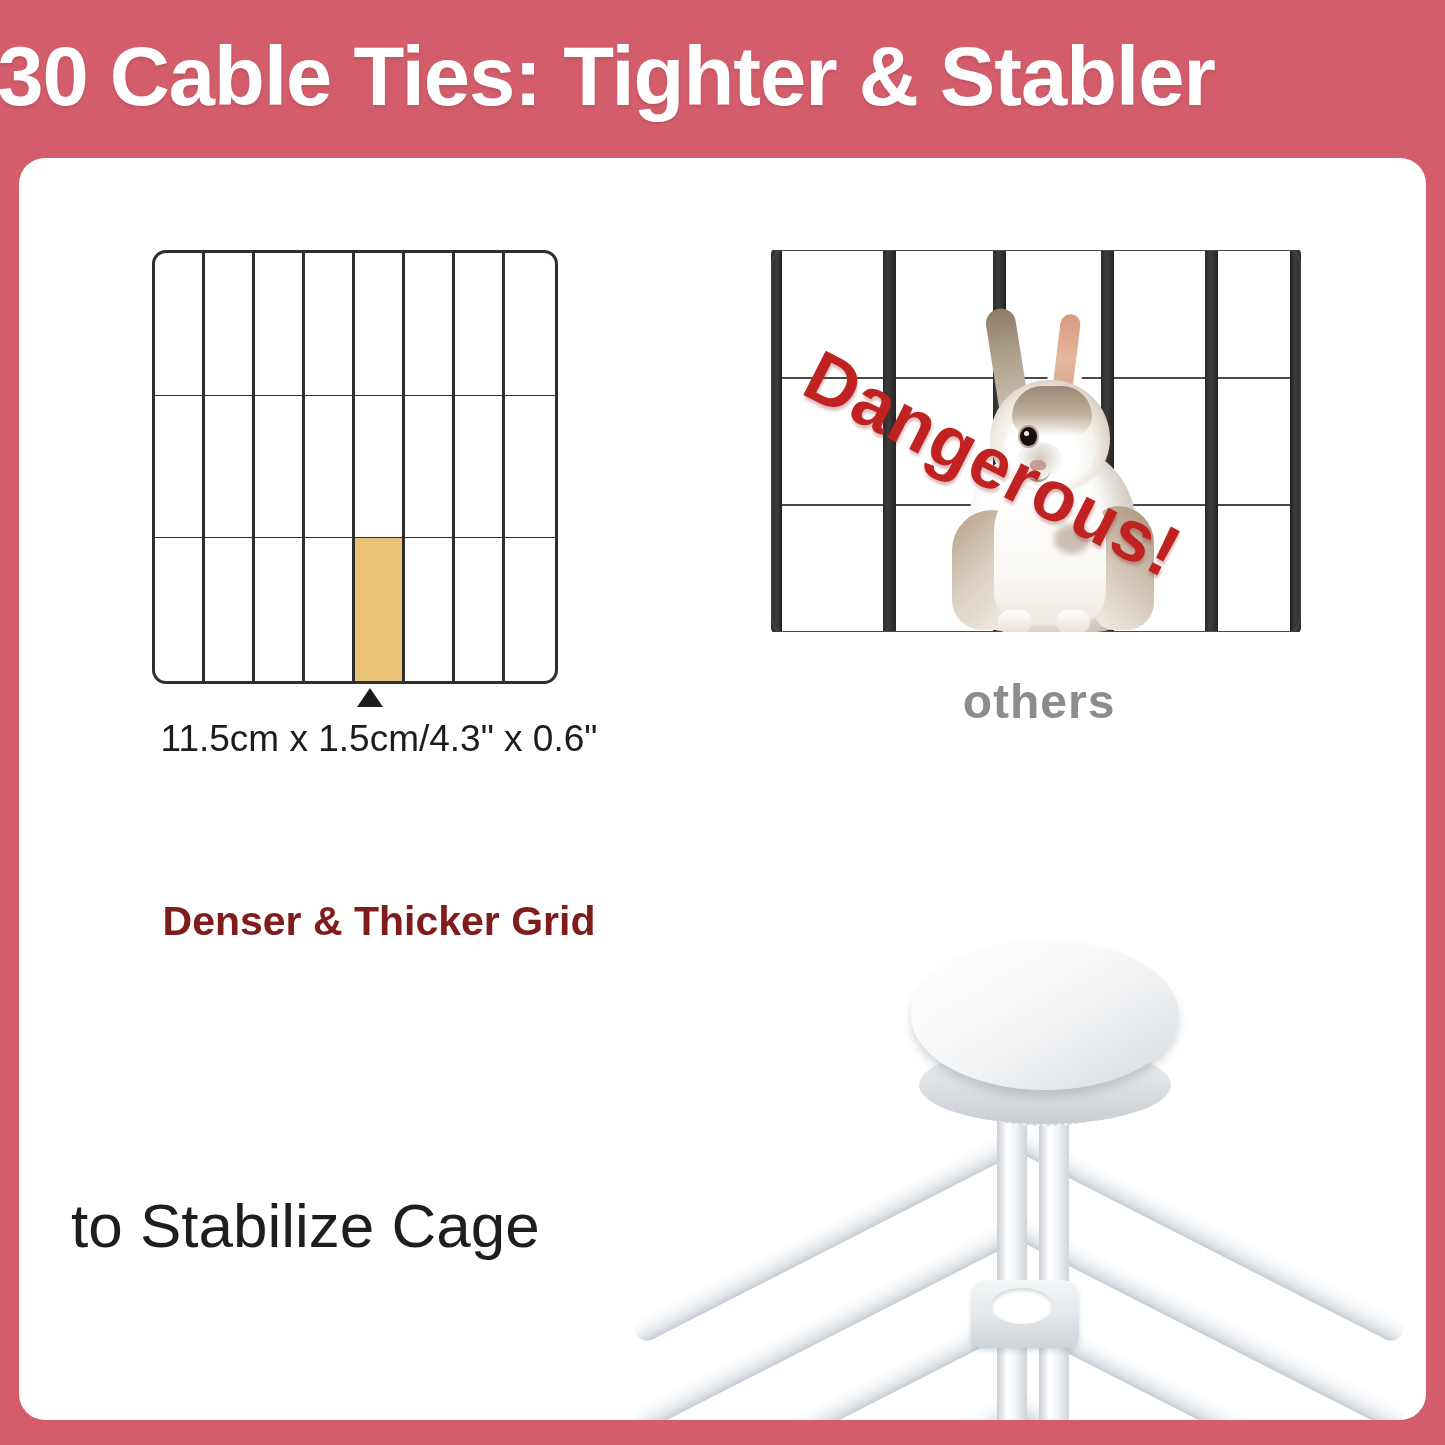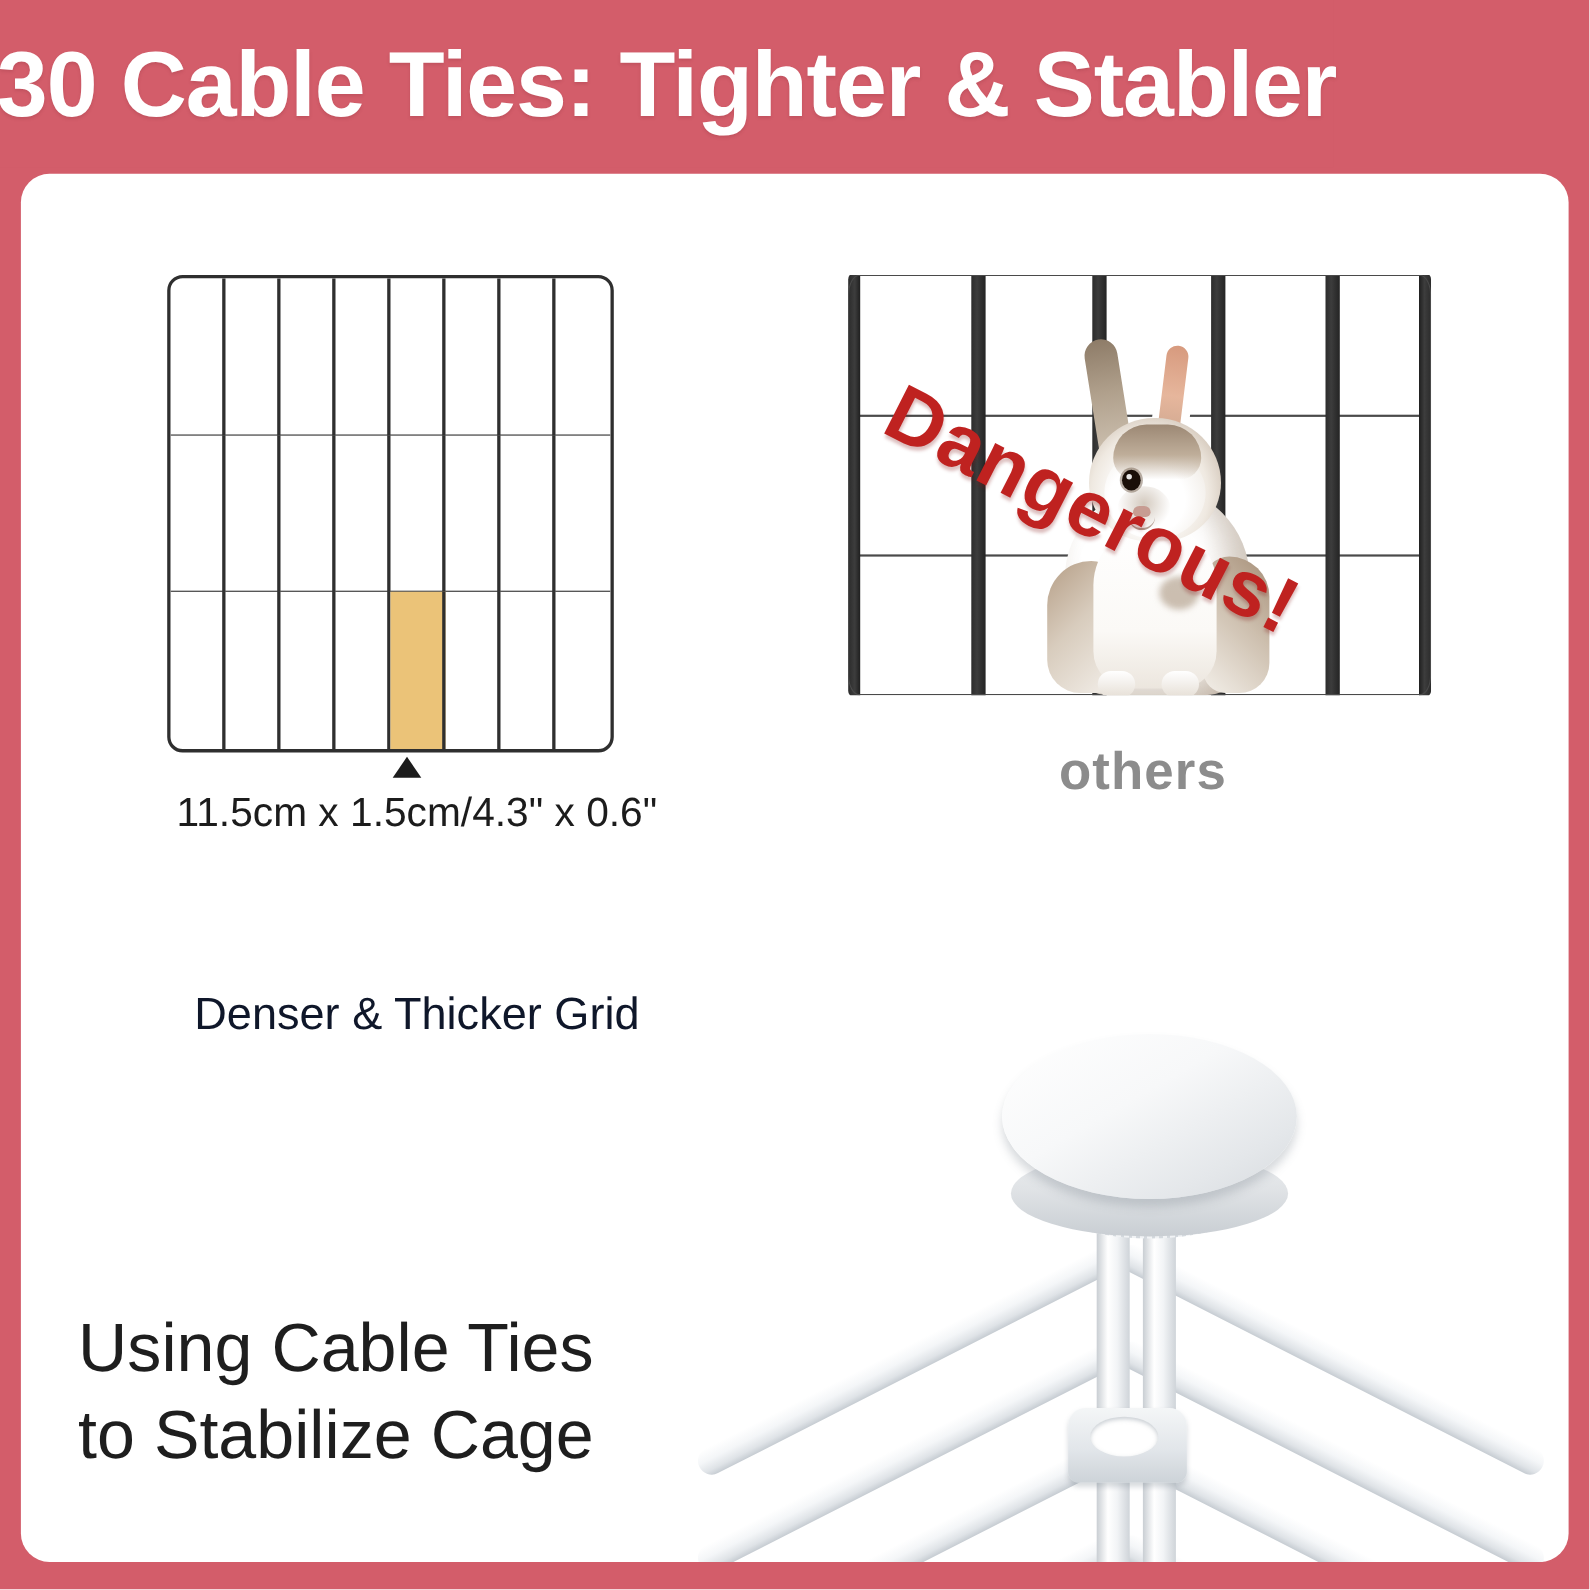--- a/index.html
+++ b/index.html
@@ -113,23 +113,24 @@
     letter-spacing: 2px;
     font-family: "Liberation Sans", sans-serif;
   }
   .ours-sub {
     position: absolute;
     left: 0;
     top: 648px;
     width: 480px;
     text-align: center;
     font-size: 41px;
-    color: #0f172a;
+    color: #7f1d1d;
     font-family: "Liberation Sans", sans-serif;
     white-space: nowrap;
+    font-weight: bold;
   }
 
   
   .others-block {
     position: absolute;
     left: 740px;
     top: 92px;
     width: 560px;
   }
   .others-grid {
@@ -505,21 +506,20 @@
 
         <div class="dangerous">
           <span>Dangerous!</span>
         </div>
       </div>
 
       <div class="others-label">others</div>
     </div>
 
     <div class="bottom-caption">
-      <span class="ln">Using Cable Ties</span>
       <span class="ln">to Stabilize Cage</span>
     </div>
 
     <div class="cage">
       <div class="bar L l1"></div>
       <div class="bar L l2"></div>
       <div class="bar L l3"></div>
       <div class="bar L l4"></div>
       <div class="bar R r1"></div>
       <div class="bar R r2"></div>

